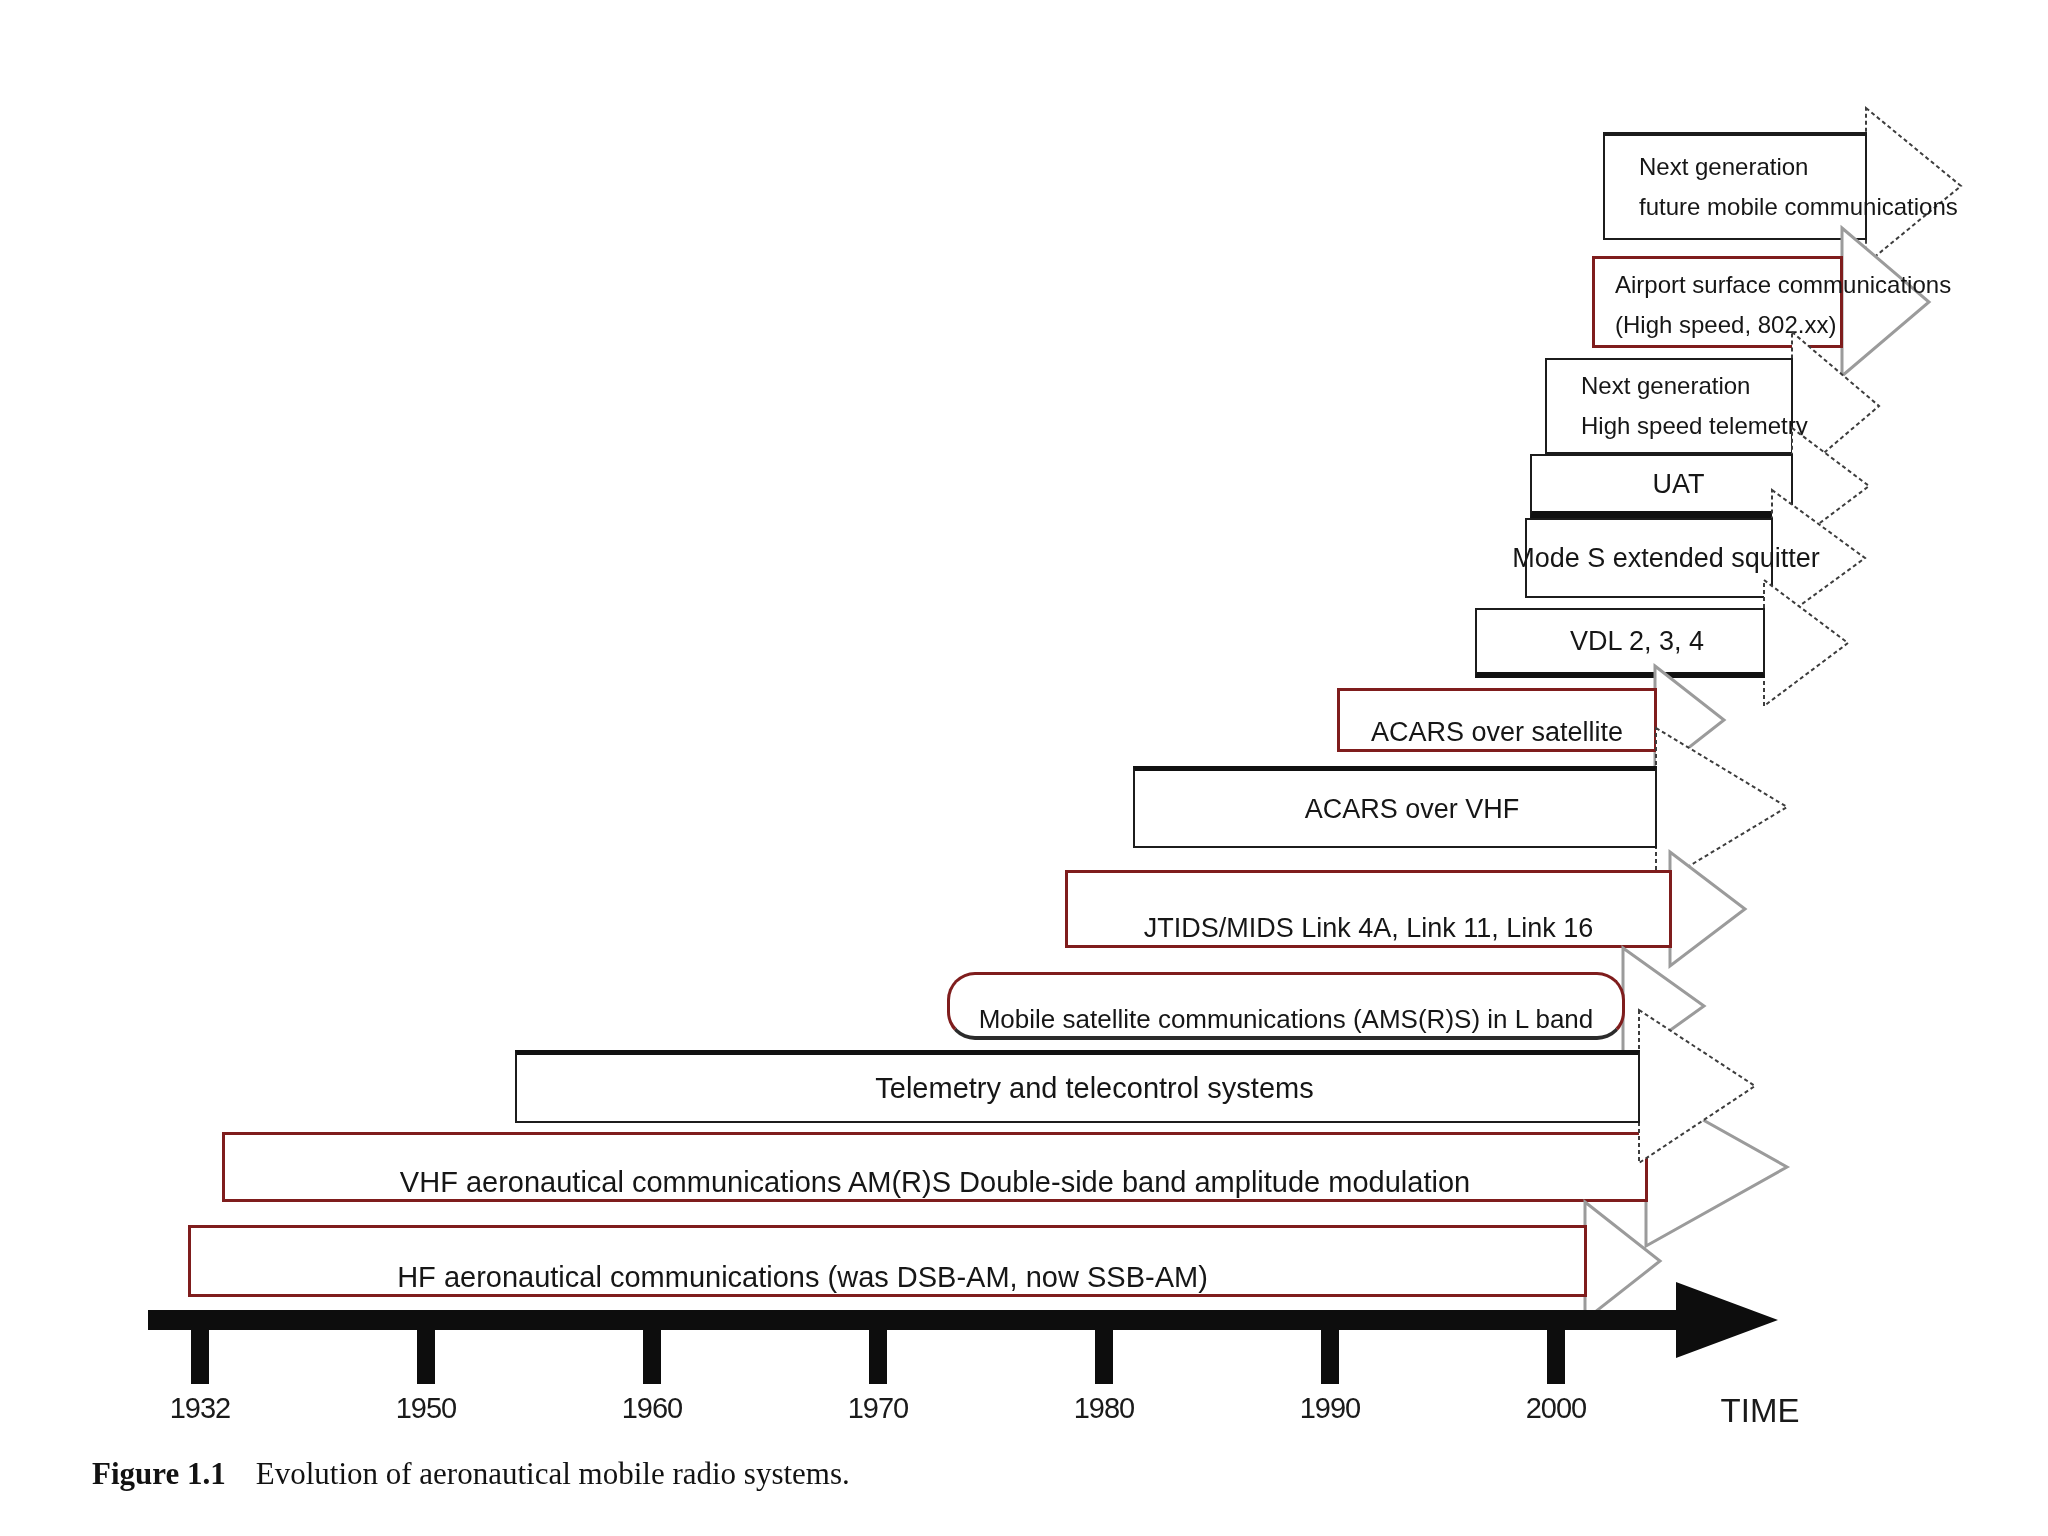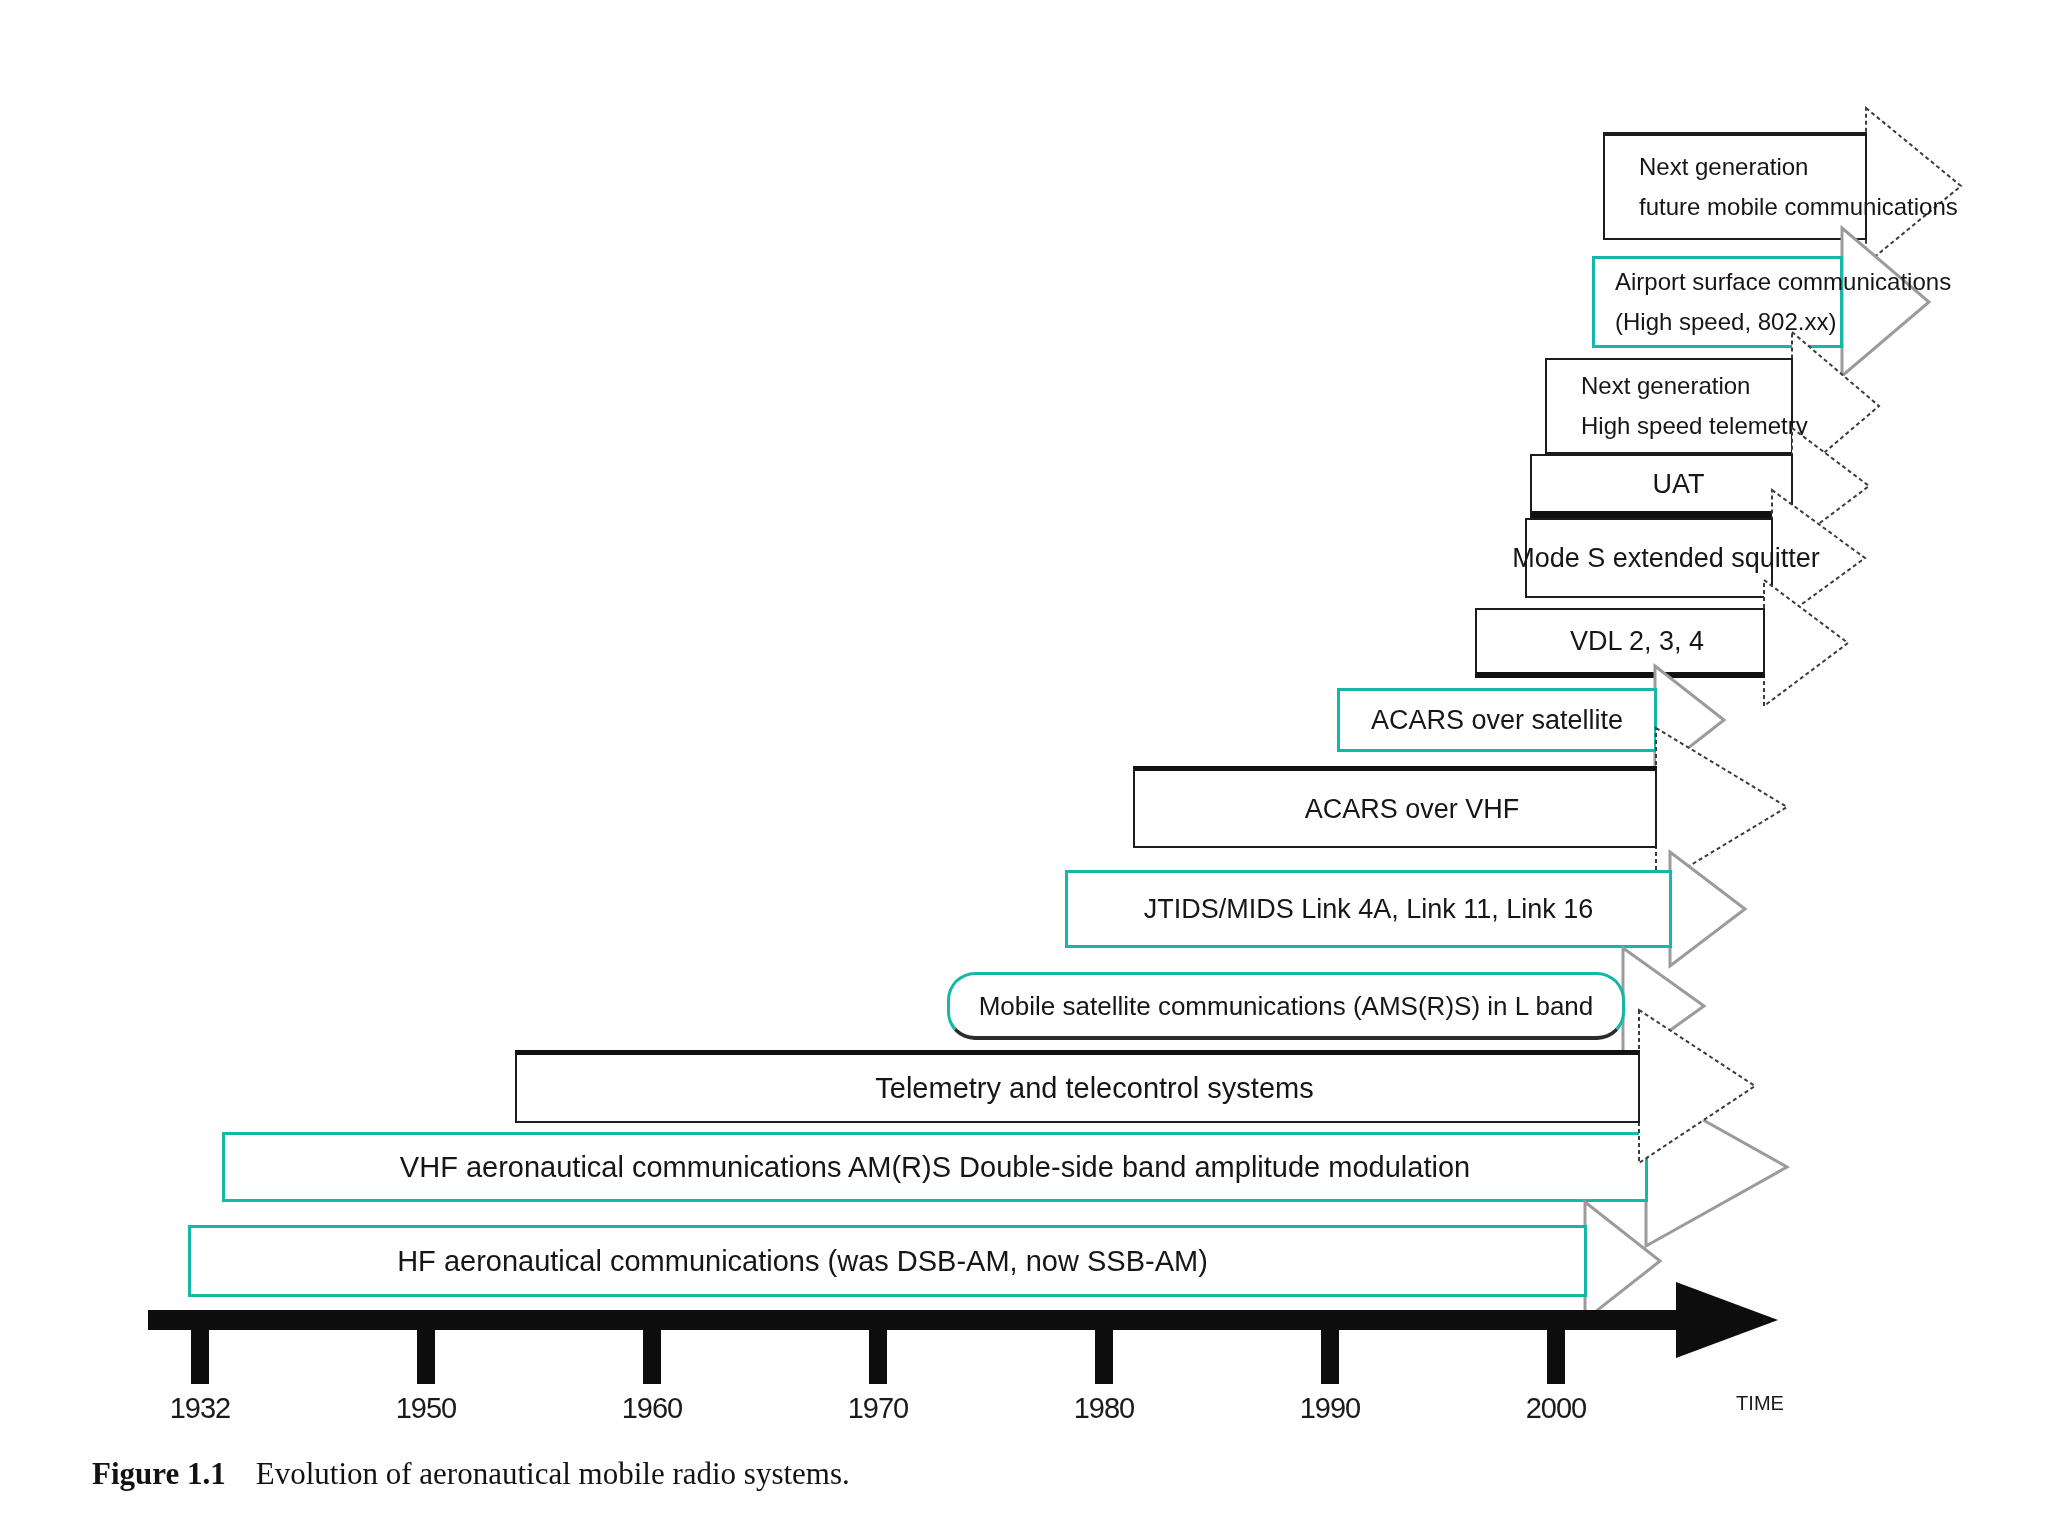--- a/index.html
+++ b/index.html
@@ -12,21 +12,21 @@
   .row .head{position:absolute;overflow:visible;}
   .row .head polygon{fill:#ffffff;}
   .row.black .head polygon{stroke:#3d3d3d;stroke-width:2;stroke-dasharray:4 3;}
   .row.gray  .head polygon{stroke:#9b9b9b;stroke-width:3;}
   .rect{
     position:absolute;left:0;top:0;right:0;bottom:0;background:#ffffff;
     display:flex;flex-direction:column;justify-content:center;
     font-size:27px;line-height:34px;white-space:nowrap;
   }
   .row.black .rect{border:2px solid #1c1c1c;padding-left:34px;}
-  .row.gray  .rect{border:3px solid #14b8a6;}
+  .row.gray  .rect{border:3px solid #7f1d1d;justify-content:flex-end;}
   .row.tt4 .rect{border-top-width:4px;}
   .row.tt5 .rect{border-top-width:5px;border-top-color:#111;}
   .row.bb6 .rect{border-bottom-width:6px;border-bottom-color:#111;}
   .row.bb7 .rect{border-bottom-width:7px;border-bottom-color:#111;}
   .row.db  .rect{border-bottom:4px solid #2b2b2b;}
   .row.c .rect{align-items:center;text-align:center;}
   .row.l .rect{align-items:flex-start;}
   .row .rect span{display:block;}
   .f24 .rect{font-size:24px;line-height:40px;}
   .f26 .rect{font-size:26px;border-radius:28px;}
@@ -36,21 +36,21 @@
   .pl36 .rect{padding-left:36px;}
   .pr170 .rect{padding-right:170px;}
   
   .axis-bar{position:absolute;left:148px;top:1310px;width:1530px;height:20px;background:#0d0d0d;}
   .axis-head{position:absolute;left:1676px;top:1282px;}
   .tick{position:absolute;top:1328px;width:18px;height:56px;background:#0d0d0d;}
   .tick-label{
     position:absolute;top:1392px;width:120px;text-align:center;
     font-size:29px;color:#1a1a1a;letter-spacing:-1px;
   }
-  .time-label{position:absolute;top:1392px;left:1695px;width:130px;text-align:center;font-size:20px;color:#1a1a1a;}
+  .time-label{position:absolute;top:1392px;left:1695px;width:130px;text-align:center;font-size:33px;color:#1a1a1a;}
   
   .caption{
     position:absolute;left:92px;top:1456px;
     font-family:"Liberation Serif","DejaVu Serif",serif;font-size:31px;color:#121212;
   }
   .caption b{margin-right:30px;}
 </style>
 </head>
 <body>
 

